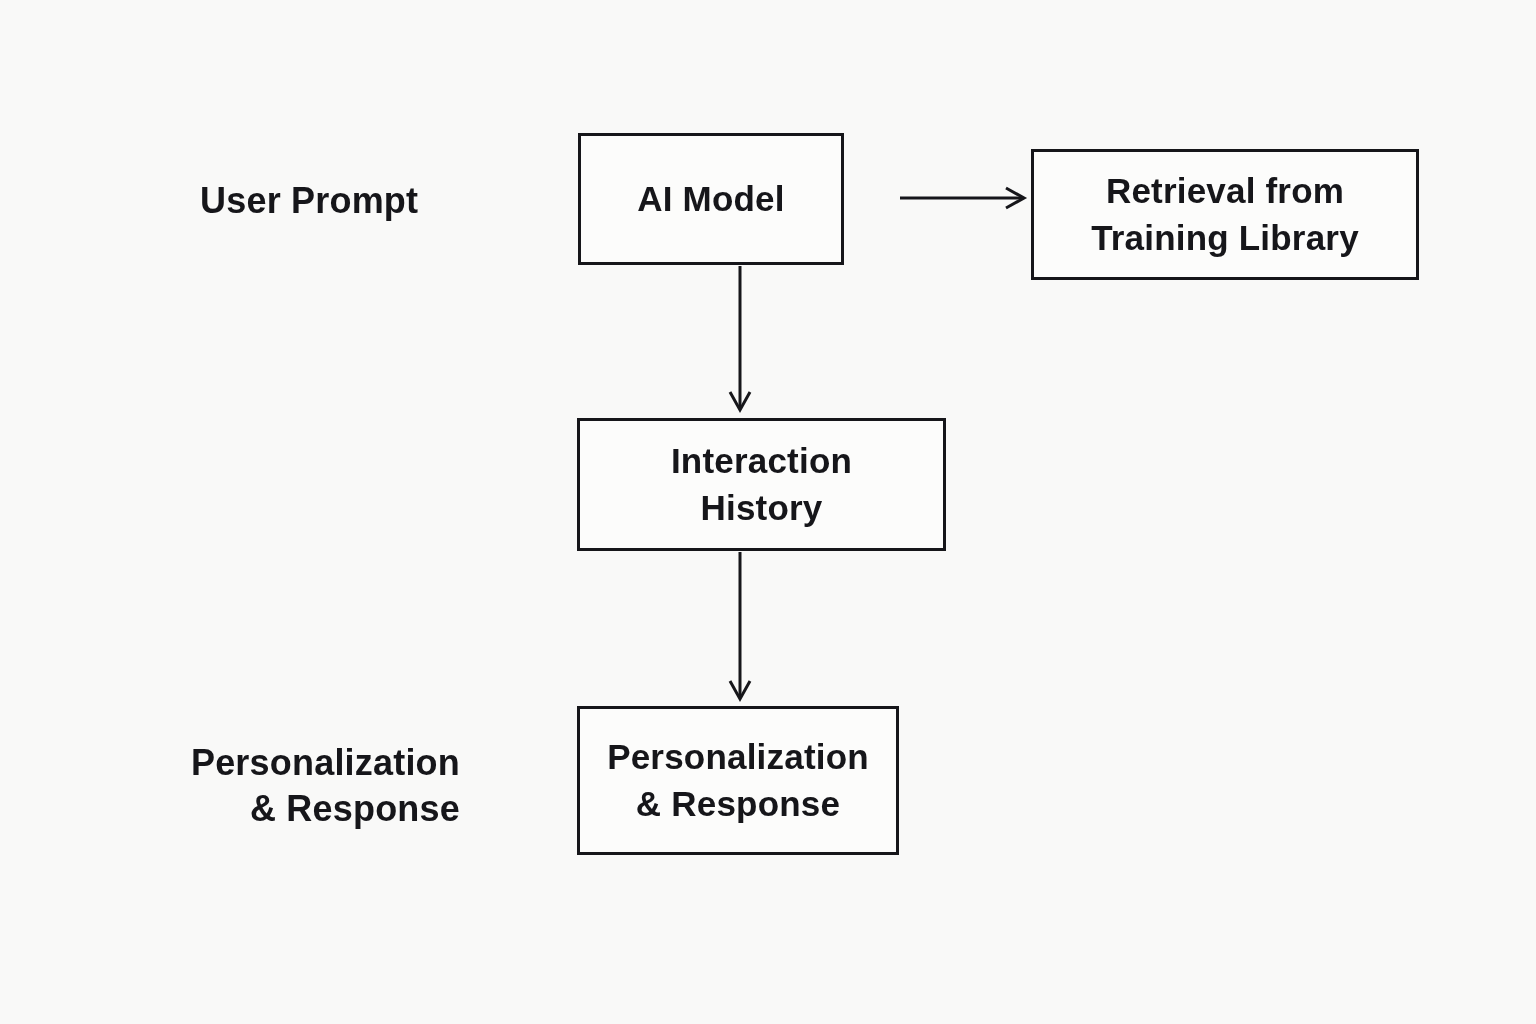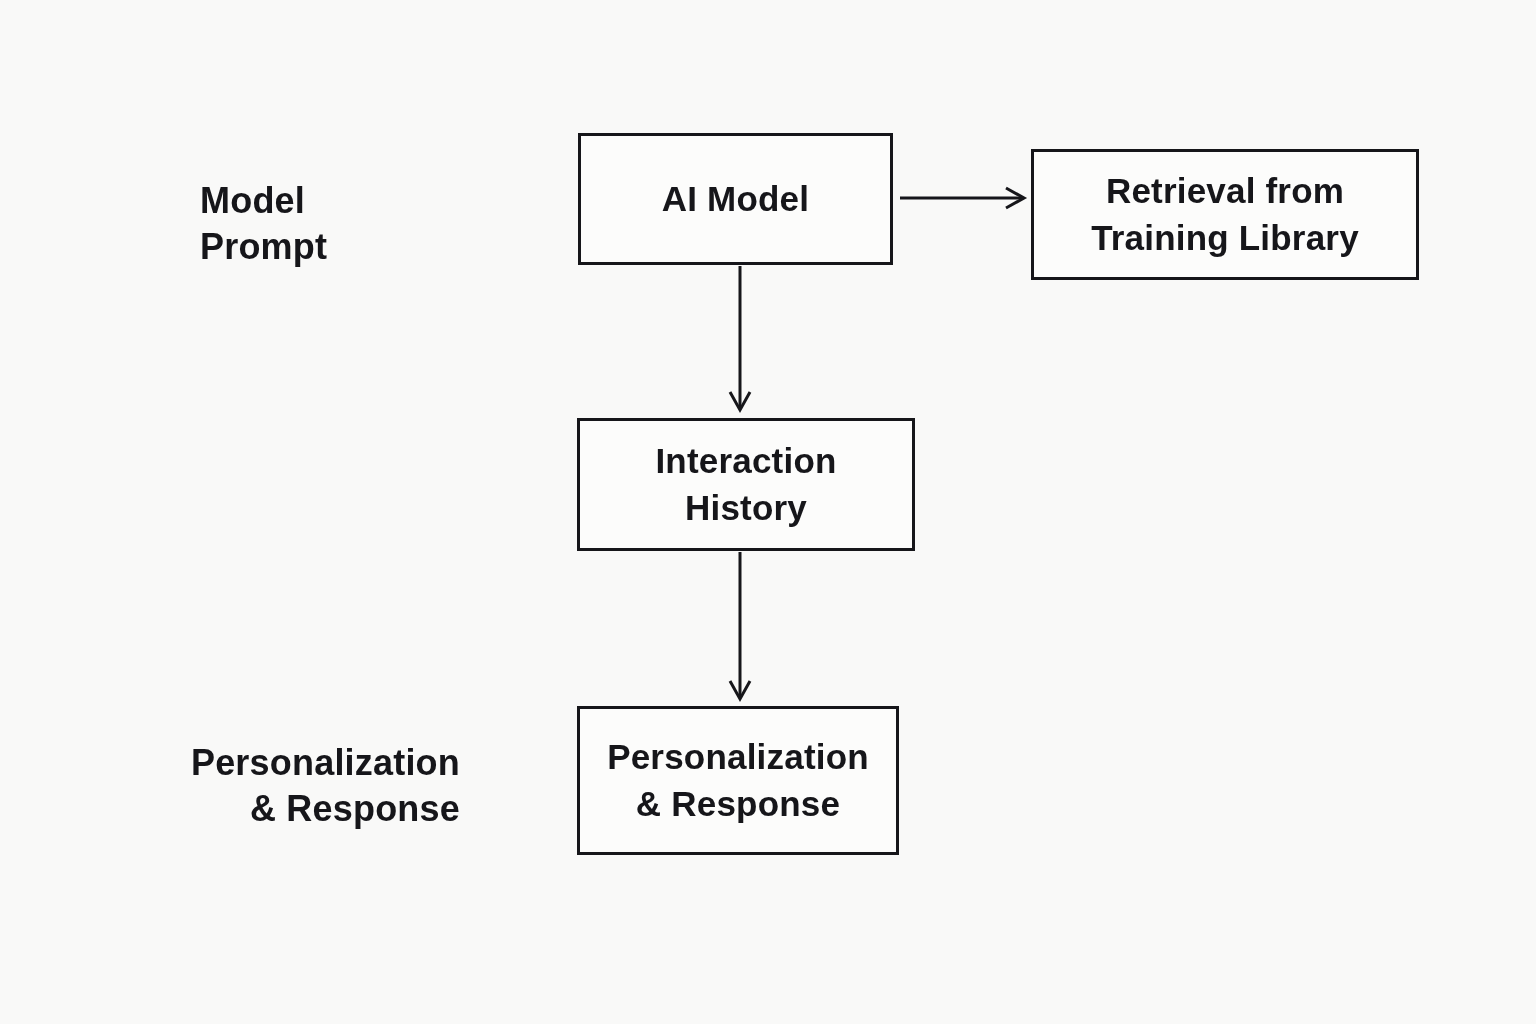--- a/index.html
+++ b/index.html
@@ -24,23 +24,23 @@
     display: flex;
     align-items: center;
     justify-content: center;
     text-align: center;
     font-size: 35px;
     font-weight: 600;
     line-height: 1.32;
     letter-spacing: 0.2px;
     white-space: pre-line;
   }
-  .node-ai-model       { left: 578px; top: 133px; width: 315px; height: 132px; }
+  .node-ai-model       { left: 578px; top: 133px; width: 266px; height: 132px; }
   .node-retrieval      { left: 1031px; top: 133px; width: 388px; height: 131px; margin-top: 16px; }
-  .node-interaction    { left: 577px; top: 418px; width: 338px; height: 133px; }
+  .node-interaction    { left: 577px; top: 418px; width: 369px; height: 133px; }
   .node-personalization{ left: 577px; top: 706px; width: 322px; height: 149px; }
   .side-label {
     position: absolute;
     font-size: 36px;
     font-weight: 600;
     line-height: 1.28;
     letter-spacing: 0.2px;
     white-space: pre-line;
   }
   .label-user-prompt {
@@ -62,21 +62,21 @@
     stroke: #16161a;
     stroke-width: 3;
     fill: none;
   }
 </style>
 </head>
 <body>
 
 <div class="canvas">
 
-  <div class="side-label label-user-prompt">Model Prompt</div>
+  <div class="side-label label-user-prompt">User Prompt</div>
 
   <div class="side-label label-personalization">Personalization
 &amp; Response</div>
 
   <svg class="arrows" width="1536" height="1024" viewBox="0 0 1536 1024">
 
     <g>
       <line x1="900" y1="198" x2="1022" y2="198"></line>
       <path d="M 1006 188 L 1024 198 L 1006 208"></path>
     </g>

